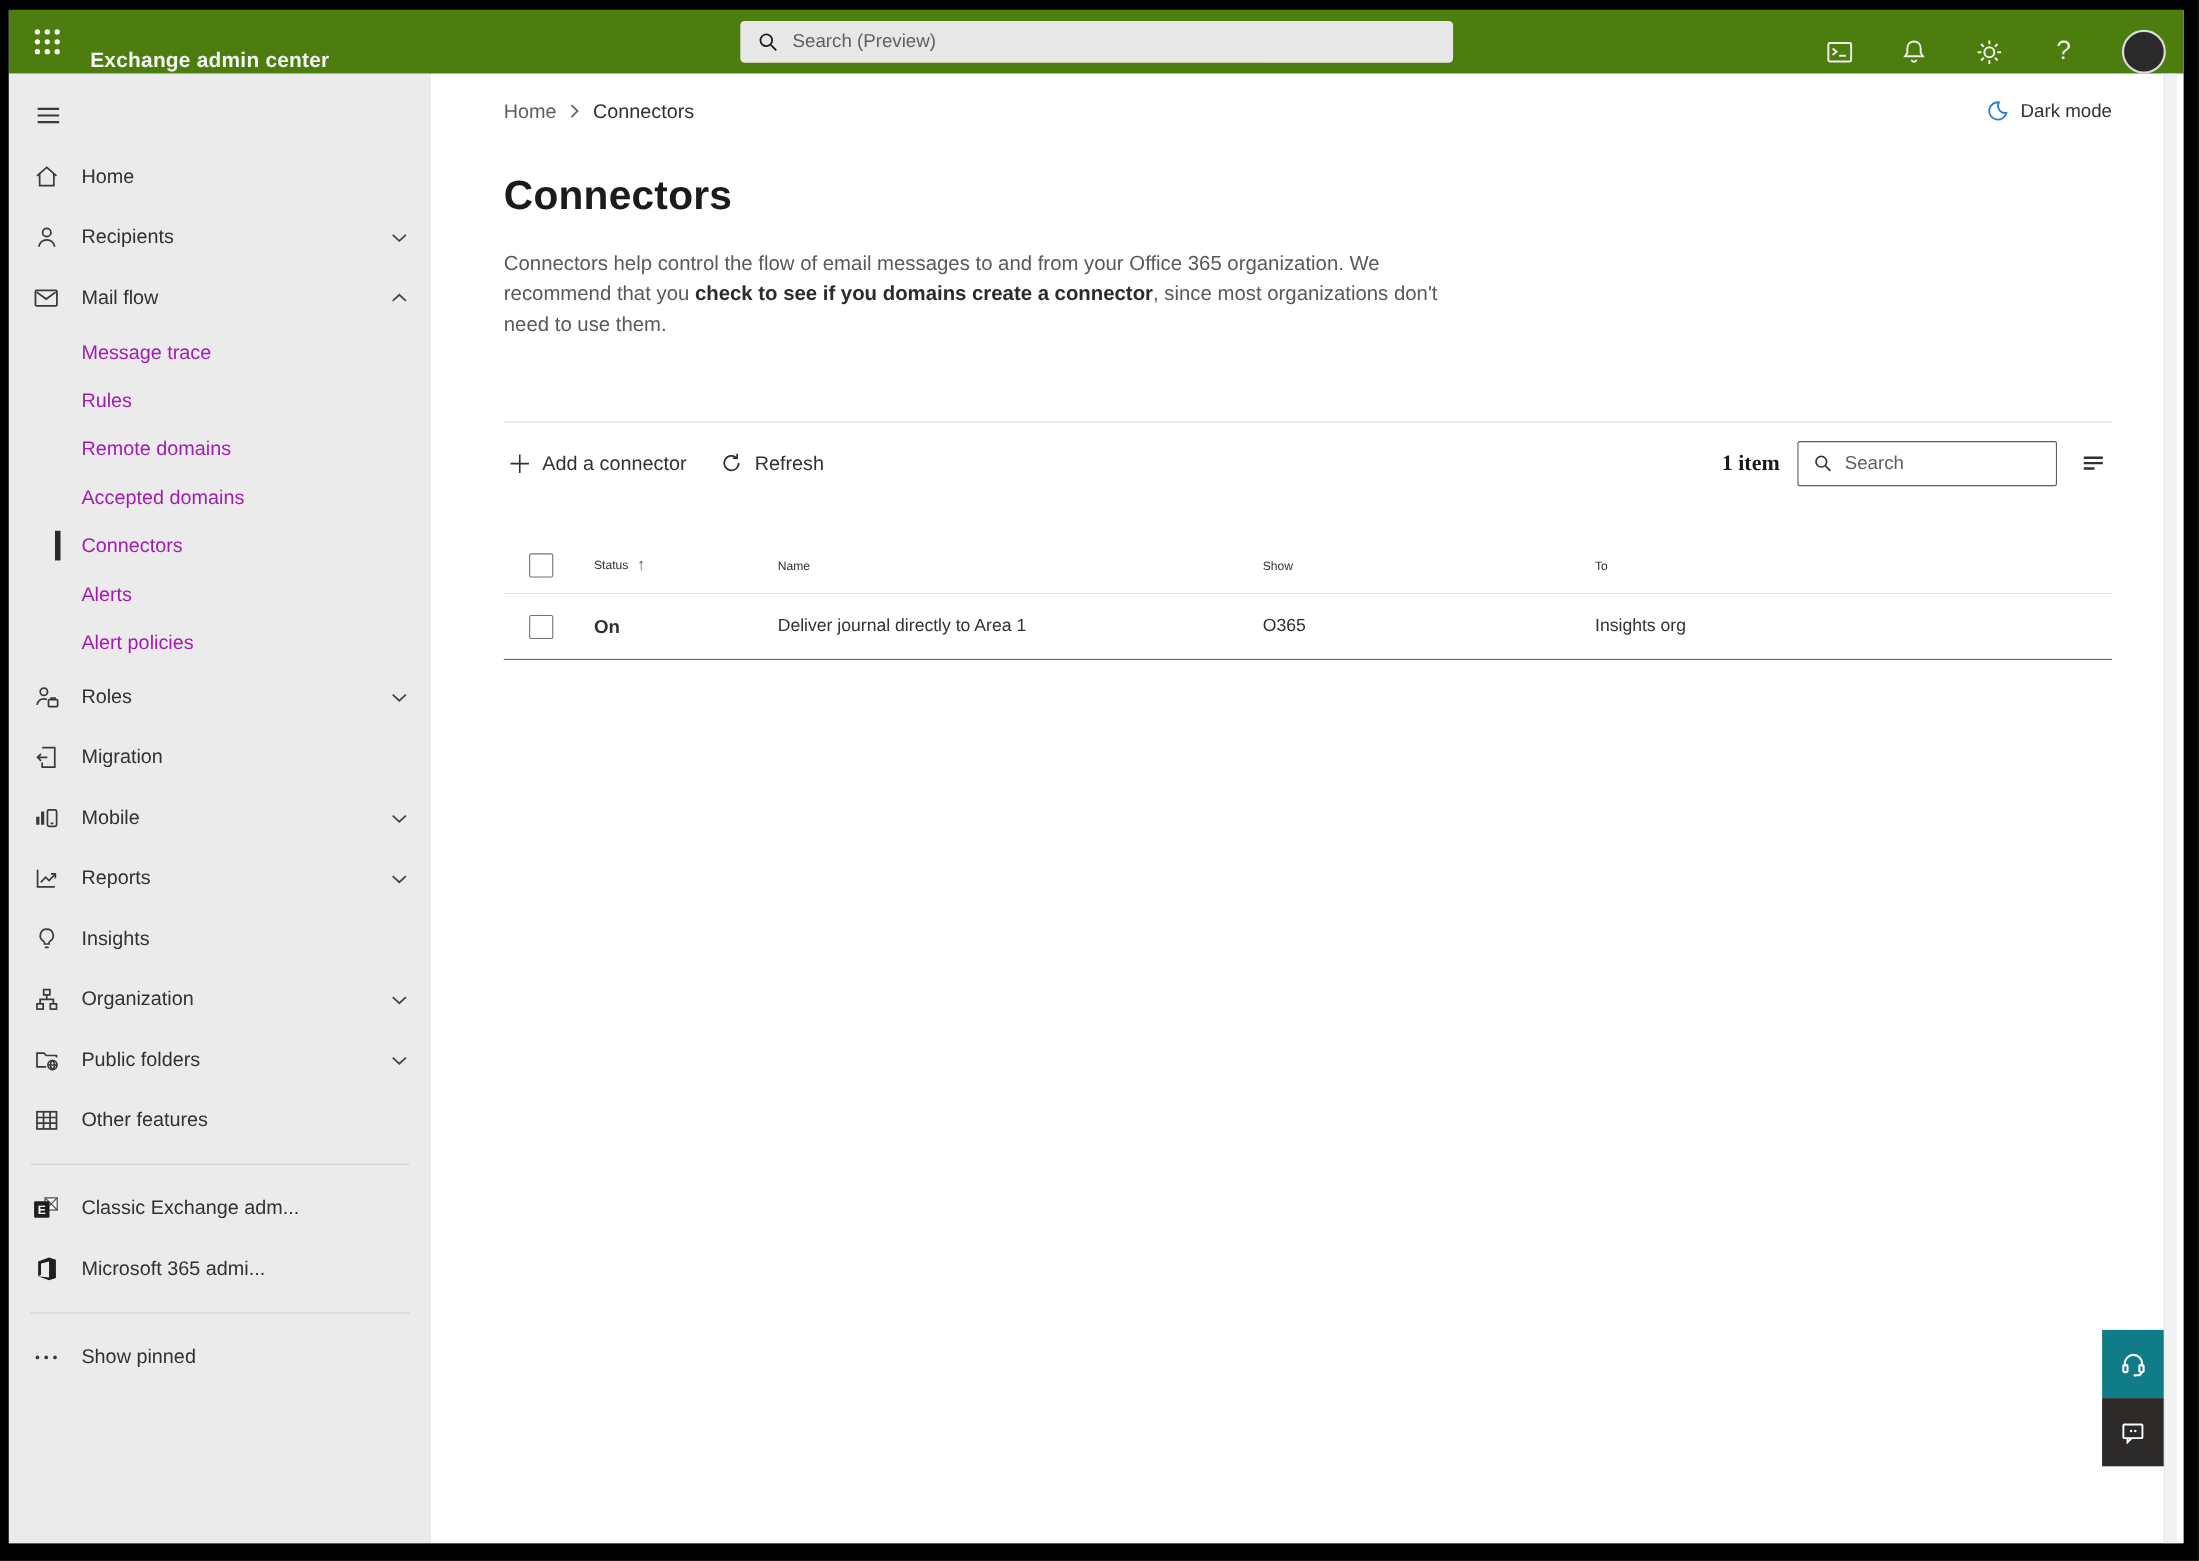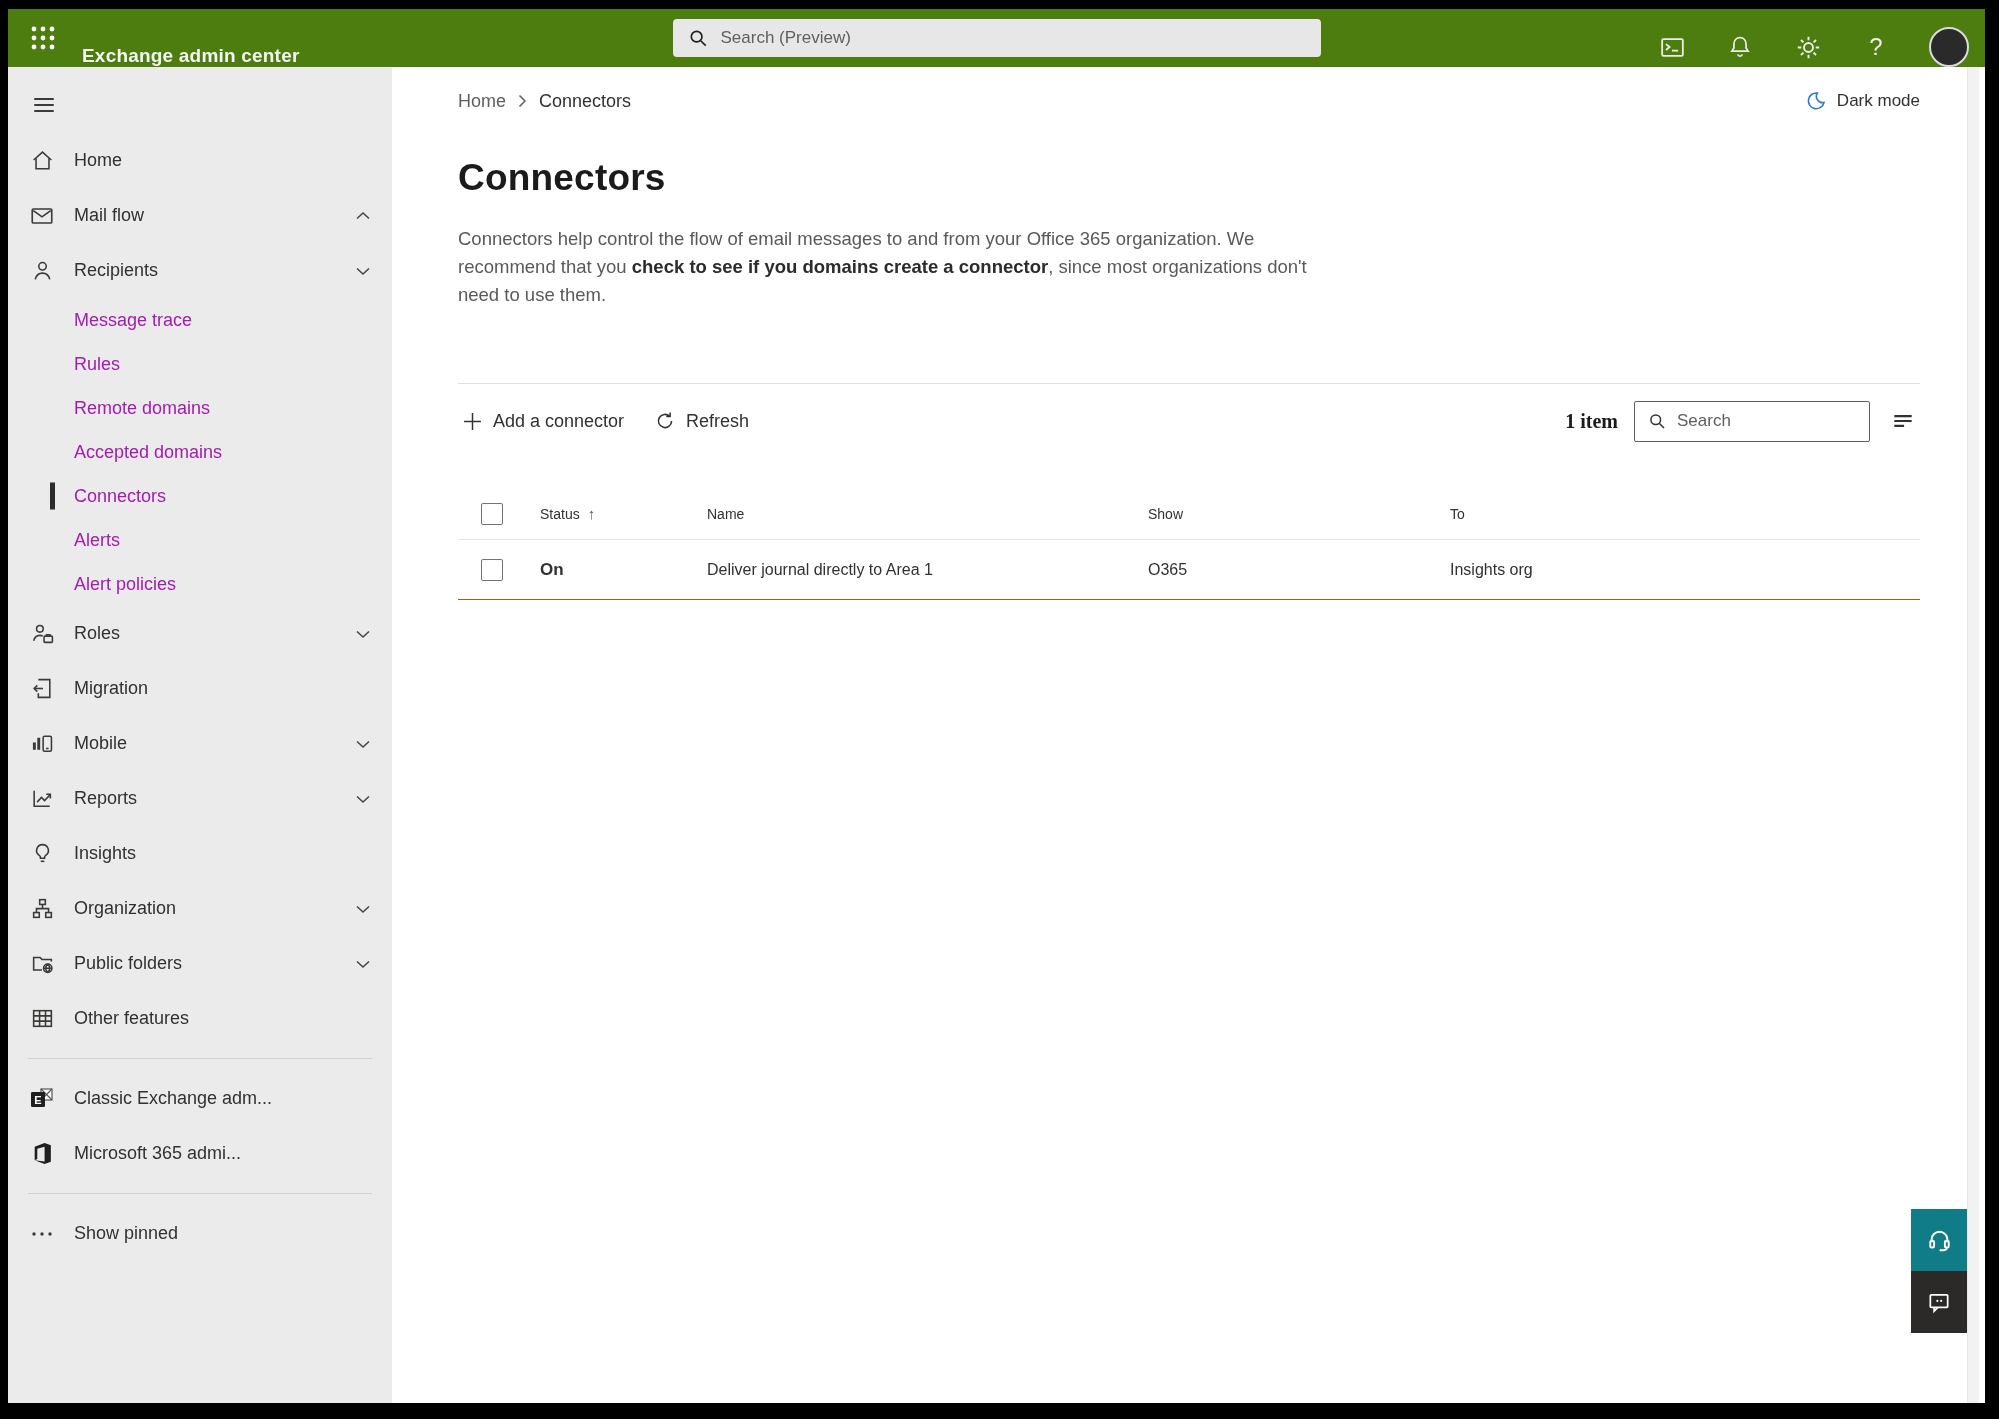--- a/index.html
+++ b/index.html
@@ -63,21 +63,21 @@
   .table { margin-top:44px; }
   .t-row { display:flex; align-items:center; }
   .t-head { height:52px; border-bottom:1px solid #e5e5e5; }
   .t-body-row { height:60px; border-bottom:1px solid #a16207; }
   .col-check { width:82px; flex:0 0 82px; display:flex; align-items:center; padding-left:23px; }
   .col-status { width:167px; flex:0 0 167px; display:flex; align-items:center; gap:8px; }
   .col-name { width:441px; flex:0 0 441px; }
   .col-from { width:302px; flex:0 0 302px; }
   .col-to { flex:1; }
   .checkbox { width:22px; height:22px; border:1px solid #75736f; border-radius:2px; background:#fff; cursor:pointer; }
-  .h-label { font-size:14px; color:#323130; }
+  .h-label { font-size:11px; color:#323130; }
   .sort-arrow { font-size:15px; color:#605e5c; }
   .cell { font-size:16px; color:#323130; }
   .cell-status { font-size:17px; font-weight:700; }
 
   
   .float-btns { position:absolute; right:18px; bottom:70px; display:flex; flex-direction:column; z-index:5; }
   .fb { width:56px; height:62px; display:flex; align-items:center; justify-content:center; color:#fff; cursor:pointer; }
   .fb-help { background:#0f7c87; }
   .fb-feedback { background:#2b2a28; }
   .scroll-track { position:absolute; right:6px; top:0; bottom:0; width:12px; background:#f2f2f2; border-left:1px solid #e6e6e6; }
@@ -158,44 +158,44 @@
           <svg width="25" height="25" viewBox="0 0 24 24" fill="none" stroke="currentColor" stroke-width="1.5">
             <path d="M3.5 11.5 12 4l8.5 7.5"></path>
               <path d="M5.8 9.8V20h12.4V9.8"></path>
           </svg>
         </span>
         <span class="nlabel">Home</span>
       </div>
 
       <div class="nav-item">
         <span class="nicon">
+          <svg width="25" height="25" viewBox="0 0 24 24" fill="none" stroke="currentColor" stroke-width="1.5">
+            <circle cx="12" cy="8" r="3.6"></circle>
+              <path d="M5 20.5c.9-3.9 3.6-6 7-6s6.1 2.1 7 6"></path>
+          </svg>
+        </span>
+        <span class="nlabel">Recipients</span>
+        <span class="chev">
+          <svg width="16" height="10" viewBox="0 0 16 10" fill="none" stroke="currentColor" stroke-width="1.6">
+              <path d="M2 2.5 8 8l6-5.5"></path>
+            </svg>
+        </span>
+      </div>
+
+      <div class="nav-item">
+        <span class="nicon">
           <svg width="26" height="26" viewBox="0 0 24 24" fill="none" stroke="currentColor" stroke-width="1.5">
             <rect x="3" y="5.5" width="18" height="13" rx="1"></rect>
               <path d="M4 7l8 5.8L20 7"></path>
           </svg>
         </span>
         <span class="nlabel">Mail flow</span>
         <span class="chev">
           <svg width="16" height="10" viewBox="0 0 16 10" fill="none" stroke="currentColor" stroke-width="1.6">
               <path d="M2 7.5 8 2l6 5.5"></path>
-            </svg>
-        </span>
-      </div>
-
-      <div class="nav-item">
-        <span class="nicon">
-          <svg width="25" height="25" viewBox="0 0 24 24" fill="none" stroke="currentColor" stroke-width="1.5">
-            <circle cx="12" cy="8" r="3.6"></circle>
-              <path d="M5 20.5c.9-3.9 3.6-6 7-6s6.1 2.1 7 6"></path>
-          </svg>
-        </span>
-        <span class="nlabel">Recipients</span>
-        <span class="chev">
-          <svg width="16" height="10" viewBox="0 0 16 10" fill="none" stroke="currentColor" stroke-width="1.6">
-              <path d="M2 2.5 8 8l6-5.5"></path>
             </svg>
         </span>
       </div>
 
       <div class="nav-sub">Message trace</div>
       <div class="nav-sub">Rules</div>
       <div class="nav-sub">Remote domains</div>
       <div class="nav-sub">Accepted domains</div>
       <div class="nav-sub selected">Connectors</div>
       <div class="nav-sub">Alerts</div>

